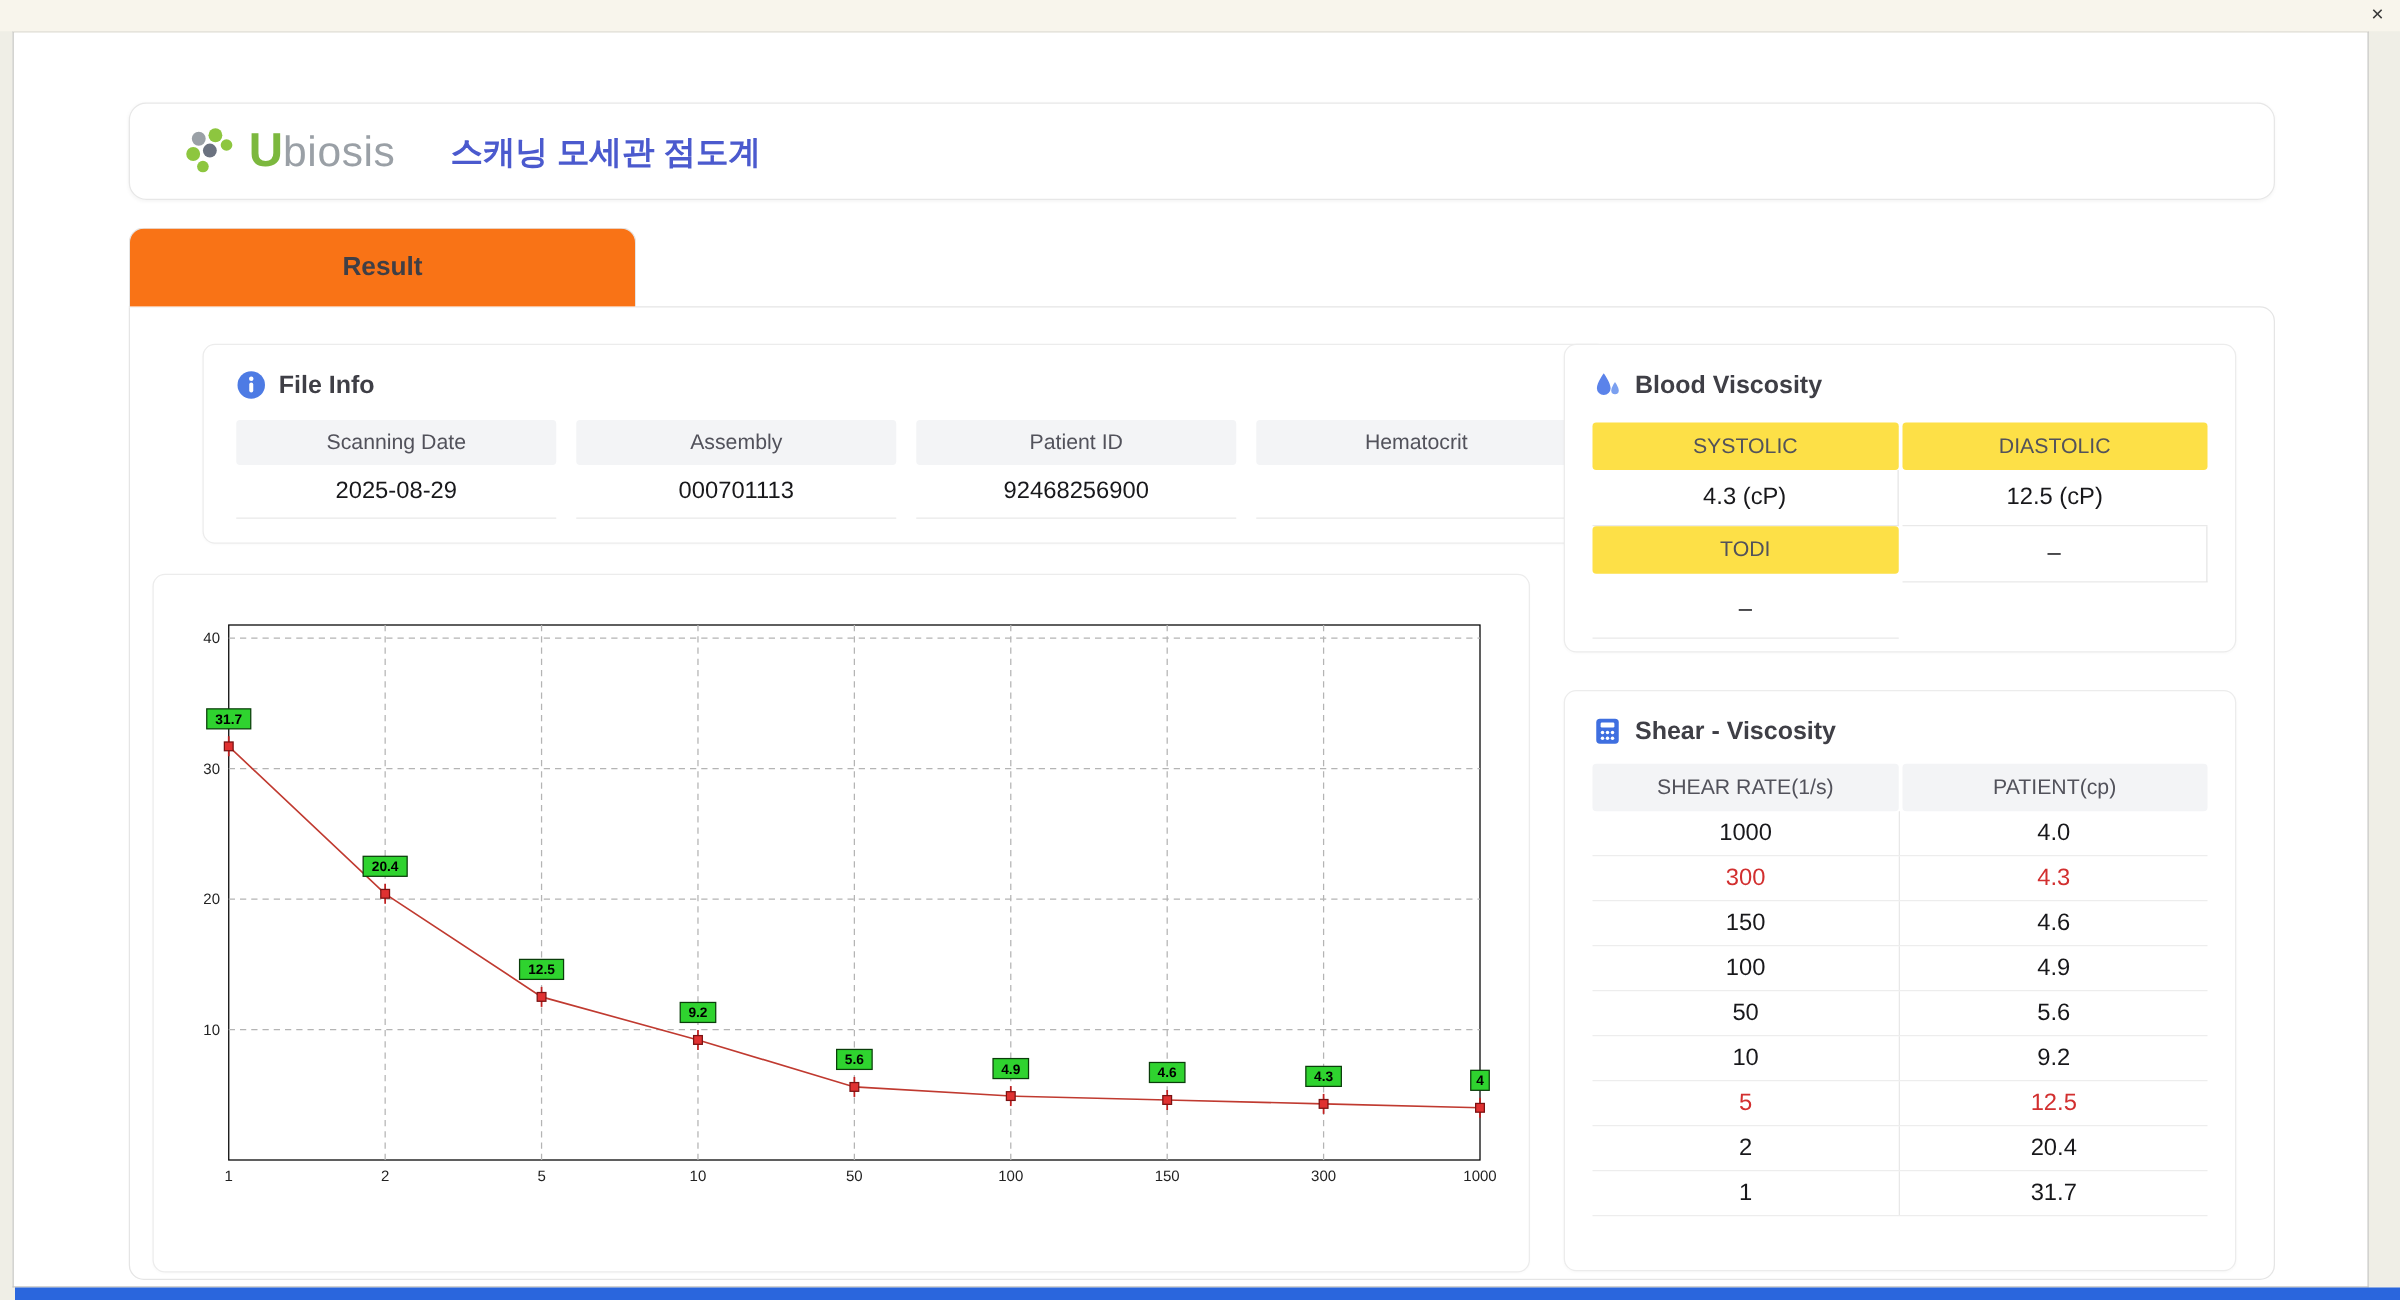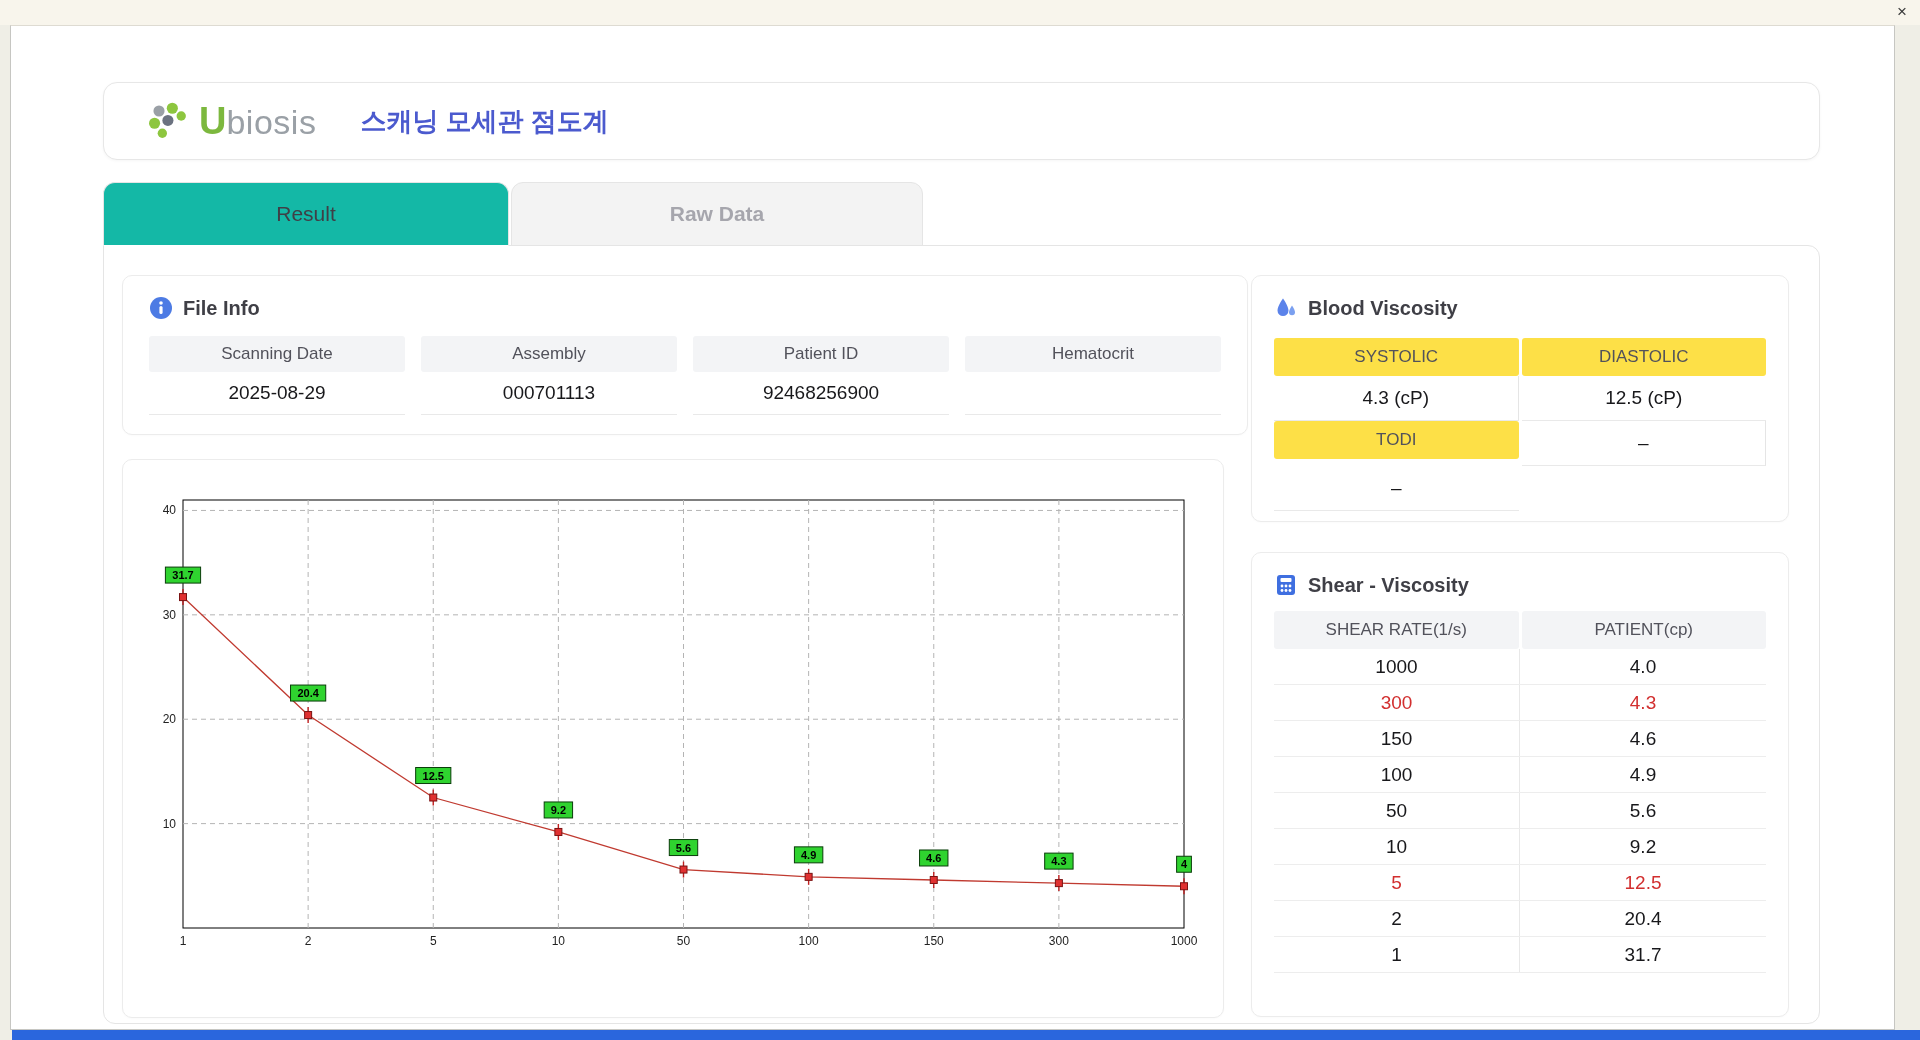--- a/index.html
+++ b/index.html
@@ -33,41 +33,41 @@
 
   
   .tab-bar{margin-top:22px;display:flex;position:relative;z-index:2;}
   .tab{
     width:406px;height:64px;display:flex;align-items:center;justify-content:center;
     font-size:21px;border:1px solid #e5e5e5;border-radius:12px 12px 0 0;
     background:#f3f3f3;color:#a6a6ad;font-weight:600;cursor:pointer;
     box-sizing:border-box;margin-bottom:-1px;border-bottom:1px solid #e5e5e5;
   }
   .tab + .tab{margin-left:2px;width:412px;}
-  .tab.active{background:#14b8a6;color:#3f3f46;font-weight:normal;border-bottom:1px solid #ffffff;}
+  .tab.active{background:#f97316;color:#3f3f46;font-weight:bold;border-bottom:1px solid #ffffff;}
 
   
   .main-panel{
     width:1717px;height:779px;border:1px solid #e5e5e5;border-radius:0 12px 12px 12px;
     background:#fff;box-sizing:border-box;padding:29px 0 0 18px;
     display:flex;gap:27px;position:relative;z-index:1;
   }
   .left-col{width:1102px;}
   .right-col{width:538px;}
 
   .card{
     border:1px solid #ececec;border-radius:10px;background:#fff;box-sizing:border-box;
     box-shadow:0 1px 2px rgba(0,0,0,0.02);
   }
   .card-header{display:flex;align-items:center;gap:10px;}
   .card-header h2{font-size:20px;color:#3f3f46;margin:0;font-weight:bold;}
   .icon{flex:0 0 auto;display:block;}
 
   
-  .file-info-card{height:160px;padding:20px 26px;width:1126px;}
+  .file-info-card{height:160px;padding:20px 26px;width:1126px;margin-left:40px;}
   .fields{display:flex;gap:16px;margin-top:16px;}
   .field{flex:1;}
   .field-label{height:36px;background:#f3f4f6;color:#52525b;font-size:17px;
     display:flex;align-items:center;justify-content:center;border-radius:3px;}
   .field-value{height:42px;font-size:19px;color:#18181b;
     display:flex;align-items:center;justify-content:center;border-bottom:1px solid #e9e9e9;}
 
   
   .graph-card{margin-top:24px;height:559px;padding:18px 20px;width:1102px;}
   #chart-svg{margin-top:8px;display:block;overflow:visible;}
@@ -114,23 +114,20 @@
           <span class="logo-u">U</span>
           <span class="logo-rest">biosis</span>
         </span>
     </div>
     <div class="app-title">스캐닝 모세관 점도계</div>
   </div>
 
   <div class="tab-bar">
     <div class="tab active">
       <span>Result</span>
-    </div>
-    <div class="tab">
-      <span>Raw Data</span>
     </div>
   </div>
 
   <div class="main-panel">
 
     <div class="left-col">
 
       <section class="card file-info-card">
         <div class="card-header">
           <svg class="icon" width="24" height="24" viewBox="0 0 24 24">

